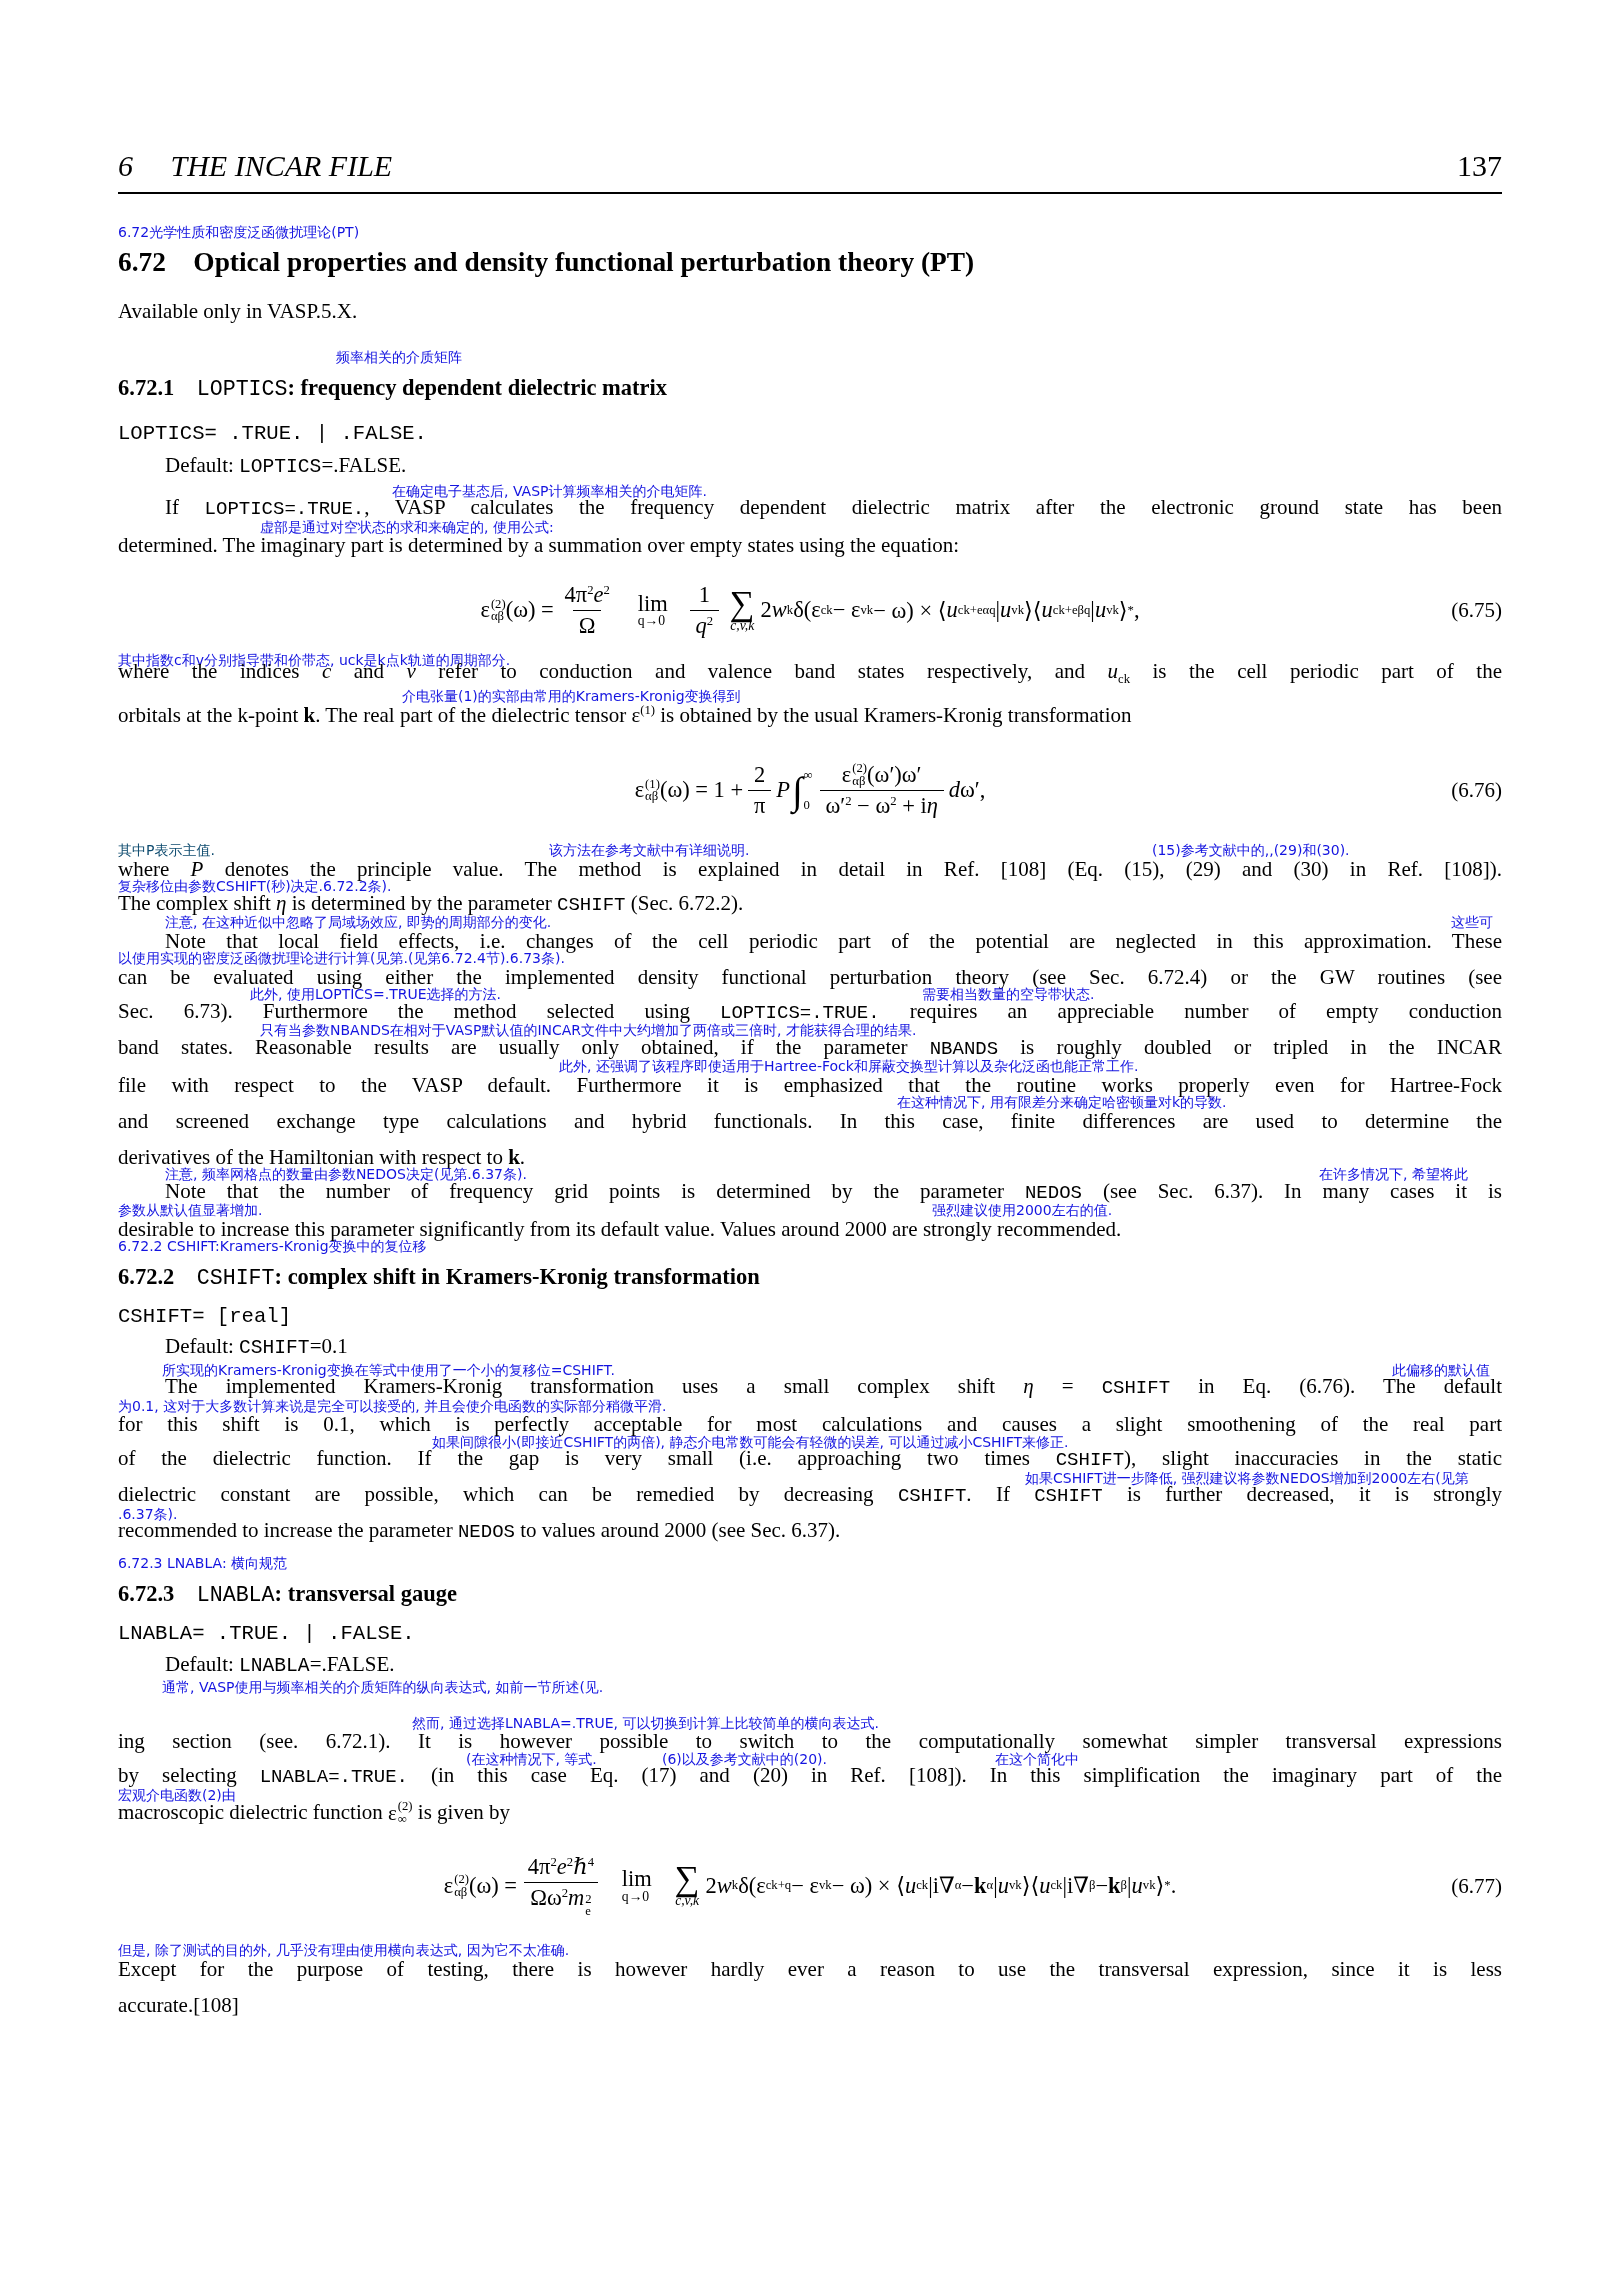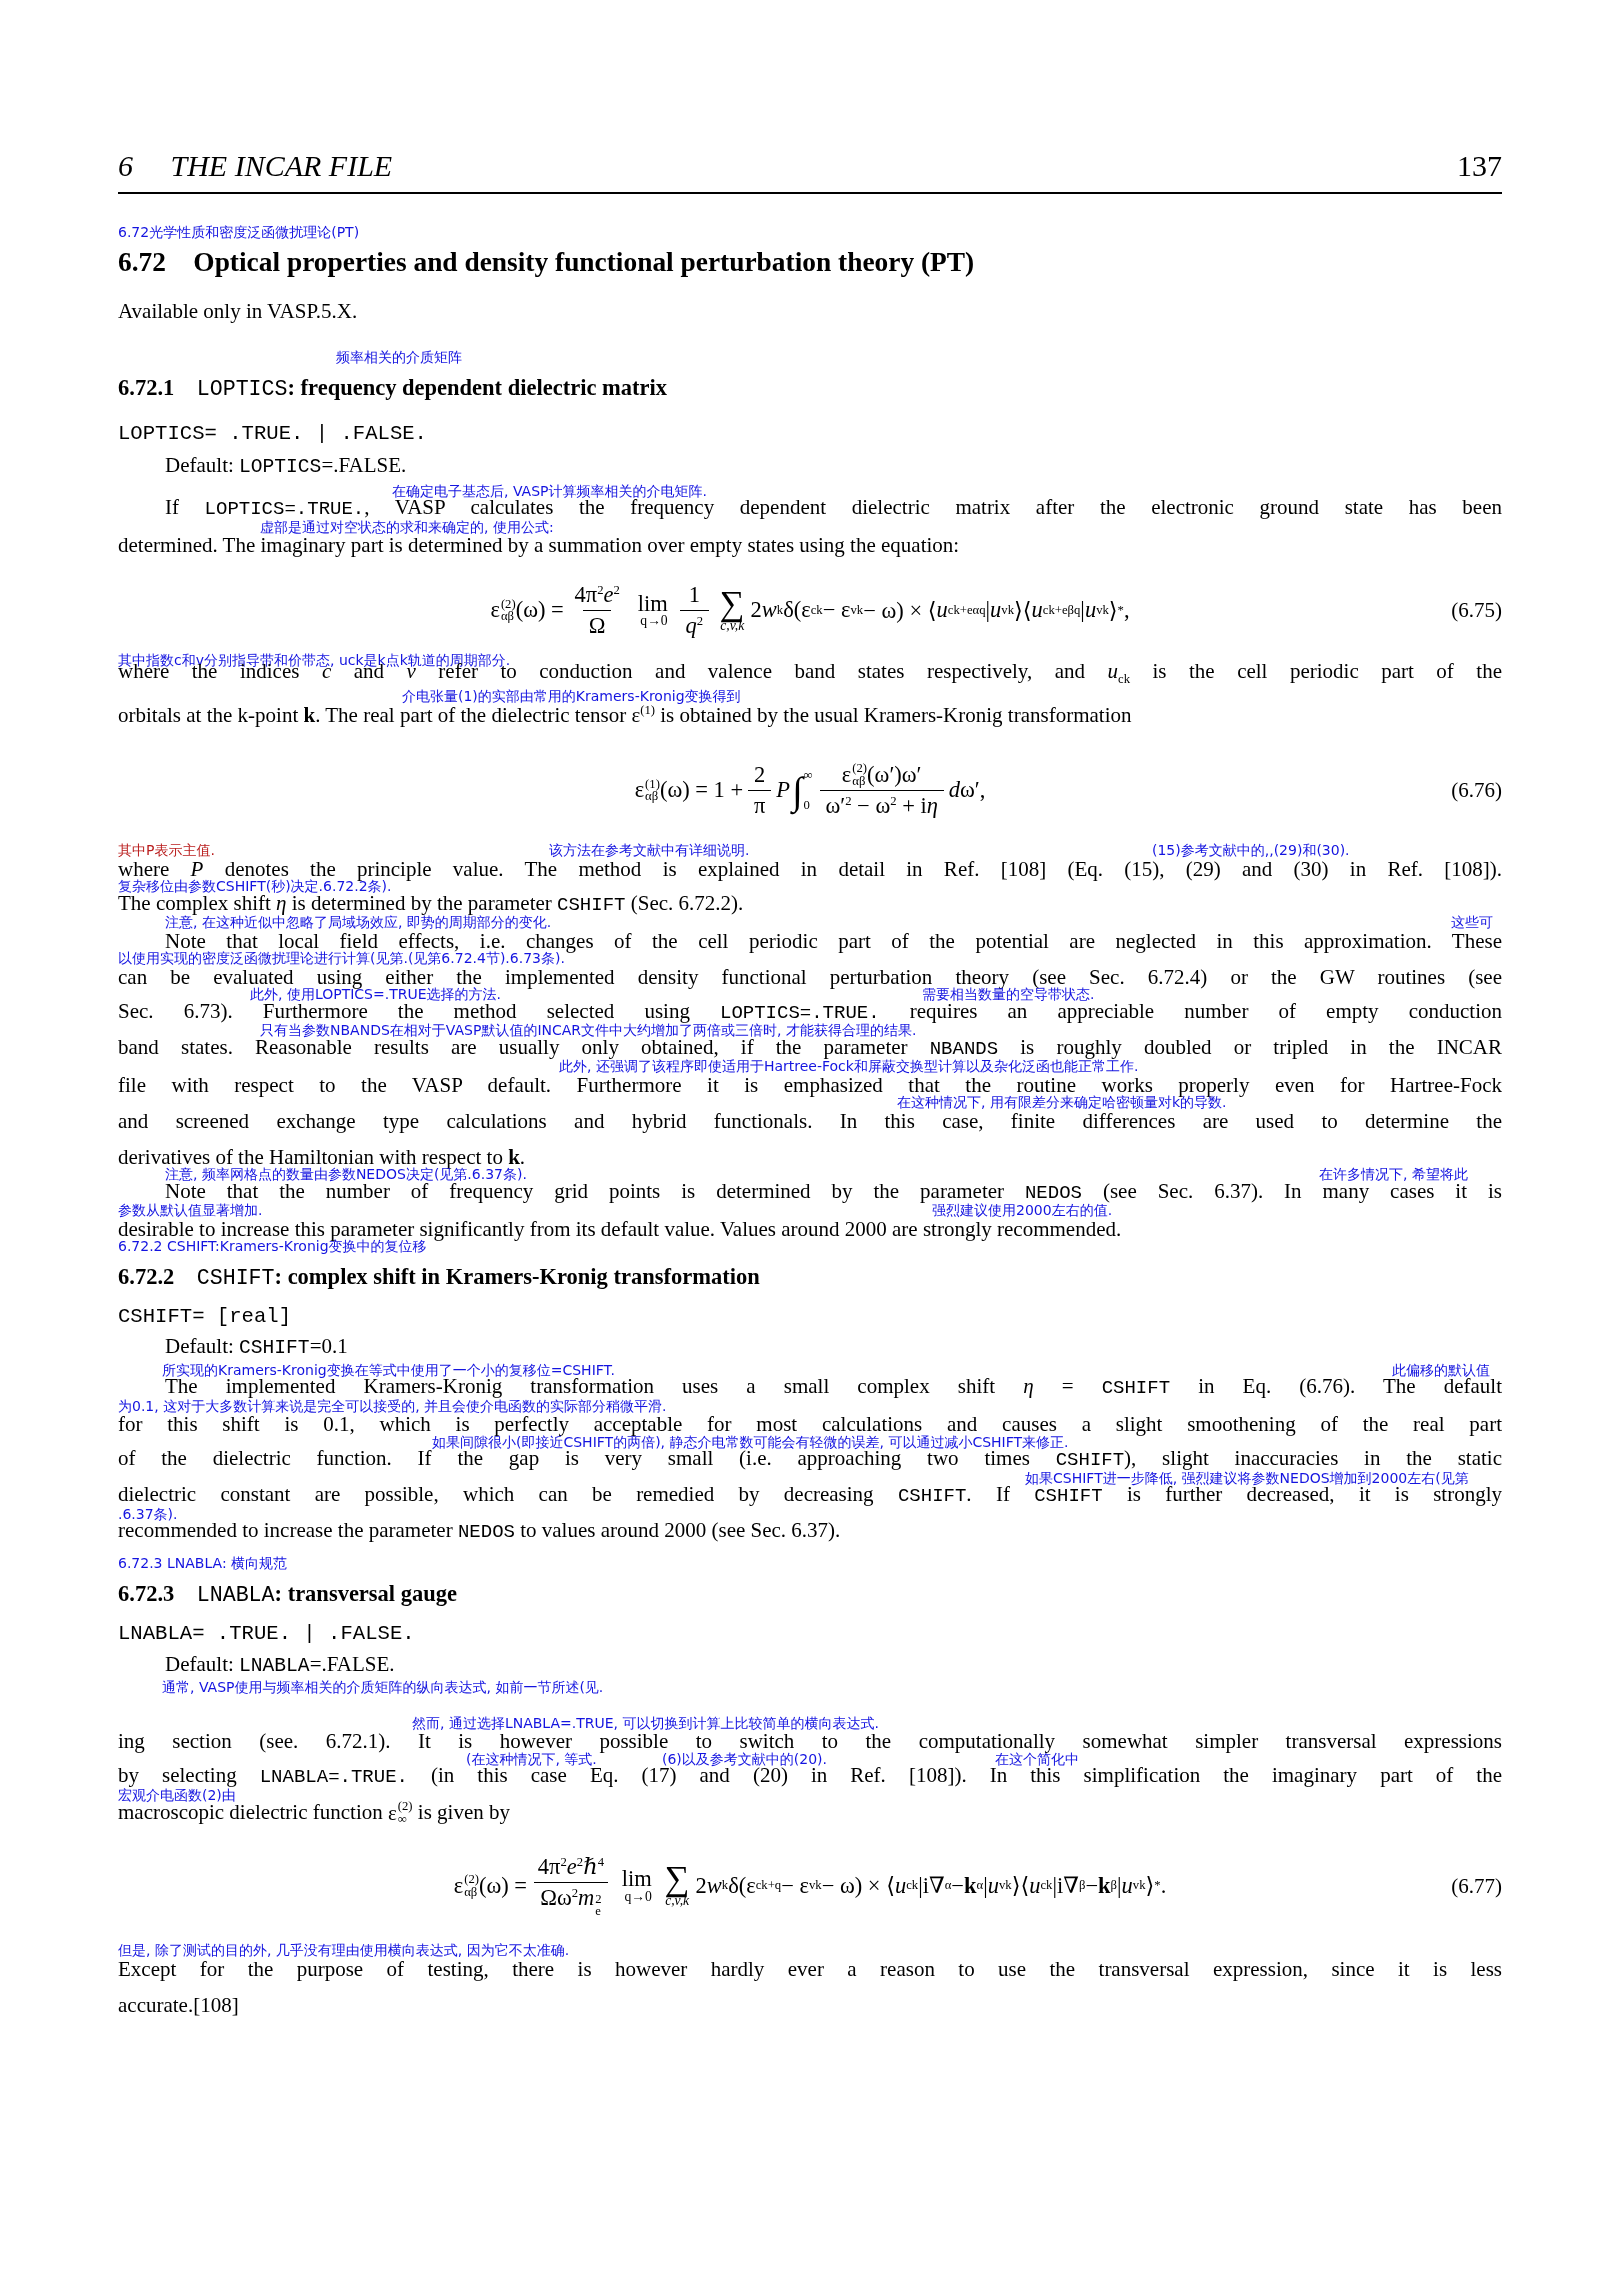--- a/index.html
+++ b/index.html
@@ -29,21 +29,21 @@
   .tk-hm{font-family:"Liberation Mono","DejaVu Sans Mono",monospace;font-size:21.6px;font-weight:normal;}
   sup,sub{font-size:12.7px;}
   
   .eqblk{position:relative;display:flex;justify-content:center;align-items:center;}
   .eqrow{display:inline-flex;align-items:center;font-size:22.5px;}
   .eqnum{position:absolute;right:0;top:50%;transform:translateY(-50%);font-size:21px;}
   .tk-fr{display:inline-flex;flex-direction:column;align-items:center;text-align:left;
          vertical-align:middle;margin:0 4.9px;}
   .tk-fr .num{display:block;padding:0 5.9px 2px 5.9px;}
   .tk-fr .den{display:block;border-top:1.6px solid #000;padding:2px 5.9px 0 5.9px;}
-  .tk-lim{display:inline-flex;flex-direction:column;align-items:flex-end;margin:0 7px;line-height:21.6px;}
+  .tk-lim{display:inline-flex;flex-direction:column;align-items:flex-start;margin:0 17px;line-height:21.6px;}
   .tk-lim .under{font-size:13.7px;line-height:13.7px;}
   .tk-sum{display:inline-flex;flex-direction:column;align-items:center;margin:0 5.9px;}
   .tk-sum .sig{font-size:35px;line-height:31px;}
   .tk-sum .under{font-size:13.7px;font-style:italic;line-height:13.7px;}
   .tk-sc{display:inline-flex;align-items:center;}
   .tk-sc .scb{}
   .tk-sc .scc{display:inline-flex;flex-direction:column;font-size:12.7px;line-height:12.7px;padding-left:1px;}
   .tk-int{display:inline-flex;align-items:center;margin:0 2px;}
   .tk-int .ig{font-size:39px;line-height:39px;}
   .tk-int .il{display:inline-flex;flex-direction:column;justify-content:space-between;height:43px;
@@ -183,21 +183,21 @@
                   </span>
                 </span><span class="tk-r">(ω′)ω′</span></span>
               <span class="den"><span class="tk-r">ω′</span><sup>2</sup><span class="tk-r"> − ω</span><sup>2</sup><span class="tk-r"> + i</span><span class="tk-i">η</span></span>
             </span>
             <span class="tk-i">d</span>
             <span class="tk-r">ω′,</span>
           </span>
           <span class="eqnum">(6.76)</span>
         </div>
         <div class="lineblk body">
-          <span class="ann" style="left: 0px; color: #b91c1c;">其中P表示主值.</span>
+          <span class="ann" style="left: 0px; color: #0c4a6e;">其中P表示主值.</span>
           <span class="ann" style="left: 431px; color: rgb(20, 20, 224);">该方法在参考文献中有详细说明.</span>
           <span class="ann" style="left: 1034px; color: rgb(20, 20, 224);">(15)参考文献中的,,(29)和(30).</span>
           <div class="txt full"><span class="tk-r">where </span><span class="tk-i">P</span><span class="tk-r"> denotes the principle value. The method is explained in detail in Ref. [108] (Eq. (15), (29) and (30) in Ref. [108]).</span></div>
         </div>
         <div class="lineblk body">
           <span class="ann" style="left: 0px; color: rgb(20, 20, 224);">复杂移位由参数CSHIFT(秒)决定.6.72.2条).</span>
           <div class="txt"><span class="tk-r">The complex shift </span><span class="tk-i">η</span><span class="tk-r"> is determined by the parameter </span><span class="tk-m">CSHIFT</span><span class="tk-r"> (Sec. 6.72.2).</span></div>
         </div>
         <div class="lineblk body">
           <span class="ann" style="left: 47px; color: rgb(20, 20, 224);">注意, 在这种近似中忽略了局域场效应, 即势的周期部分的变化.</span>

